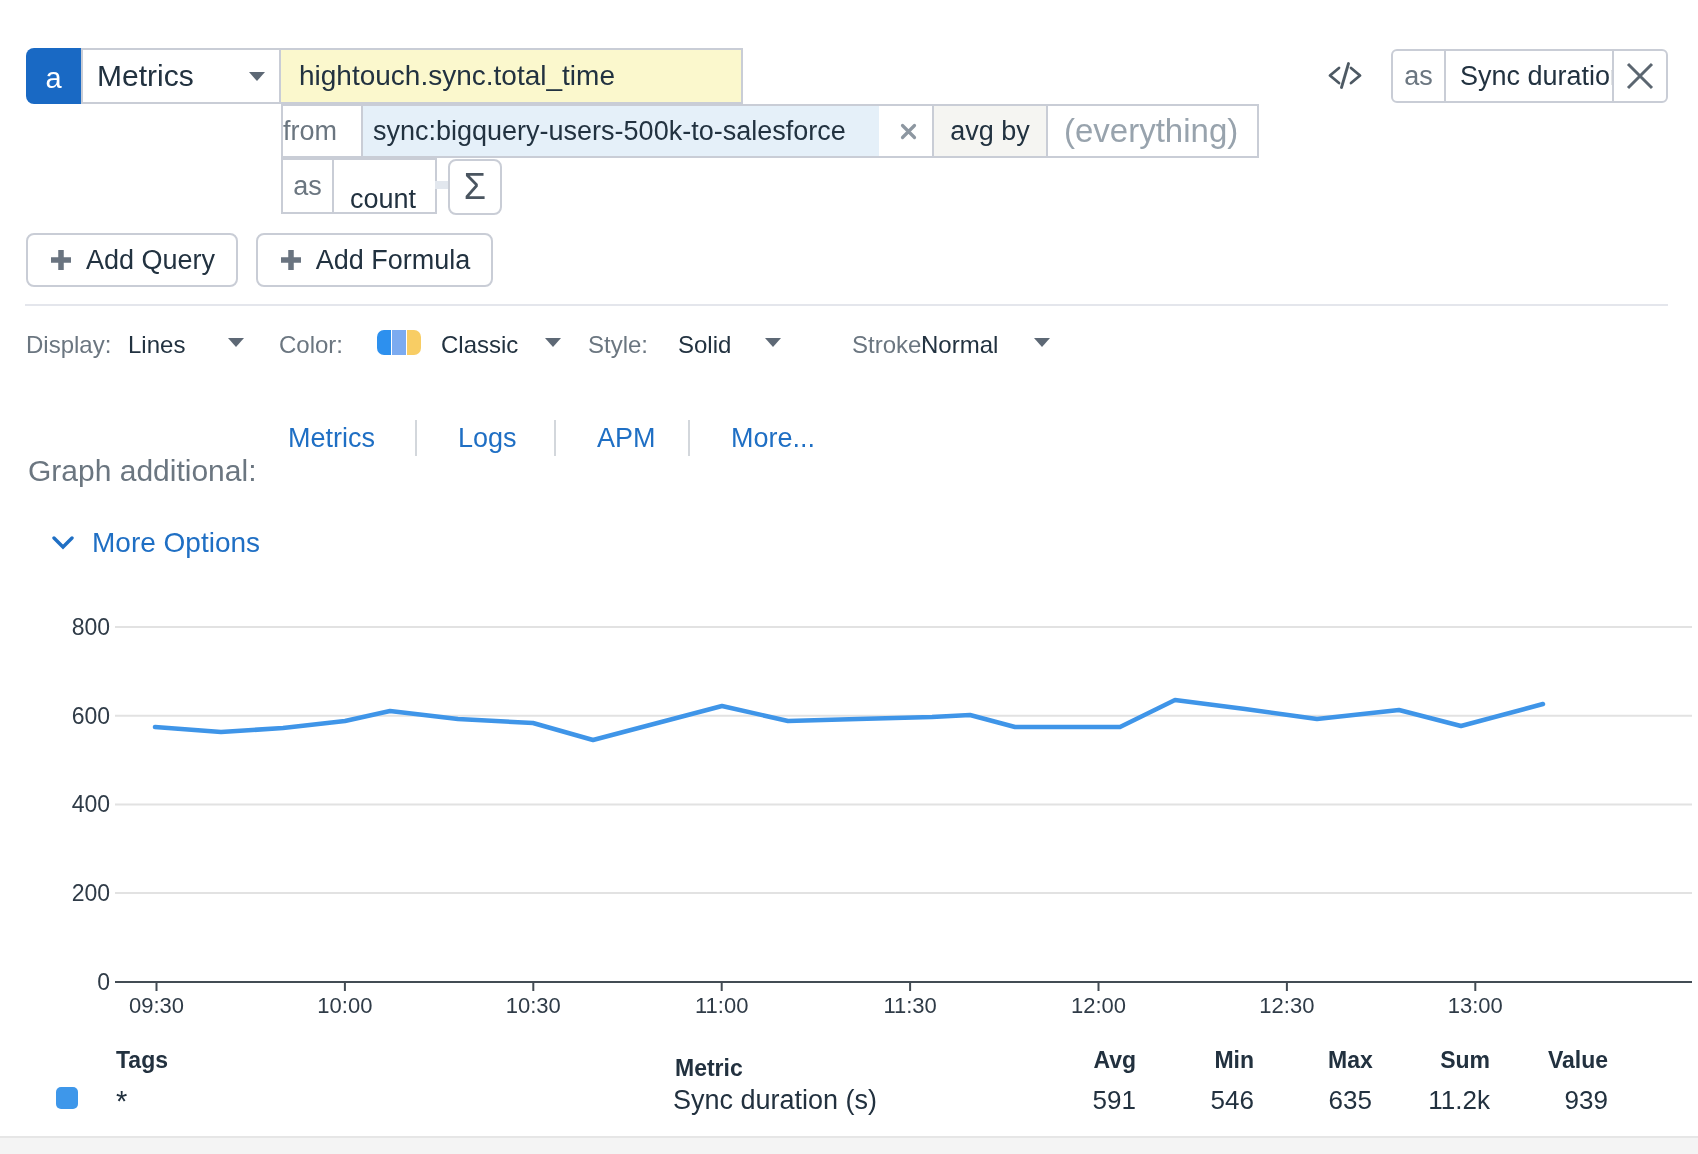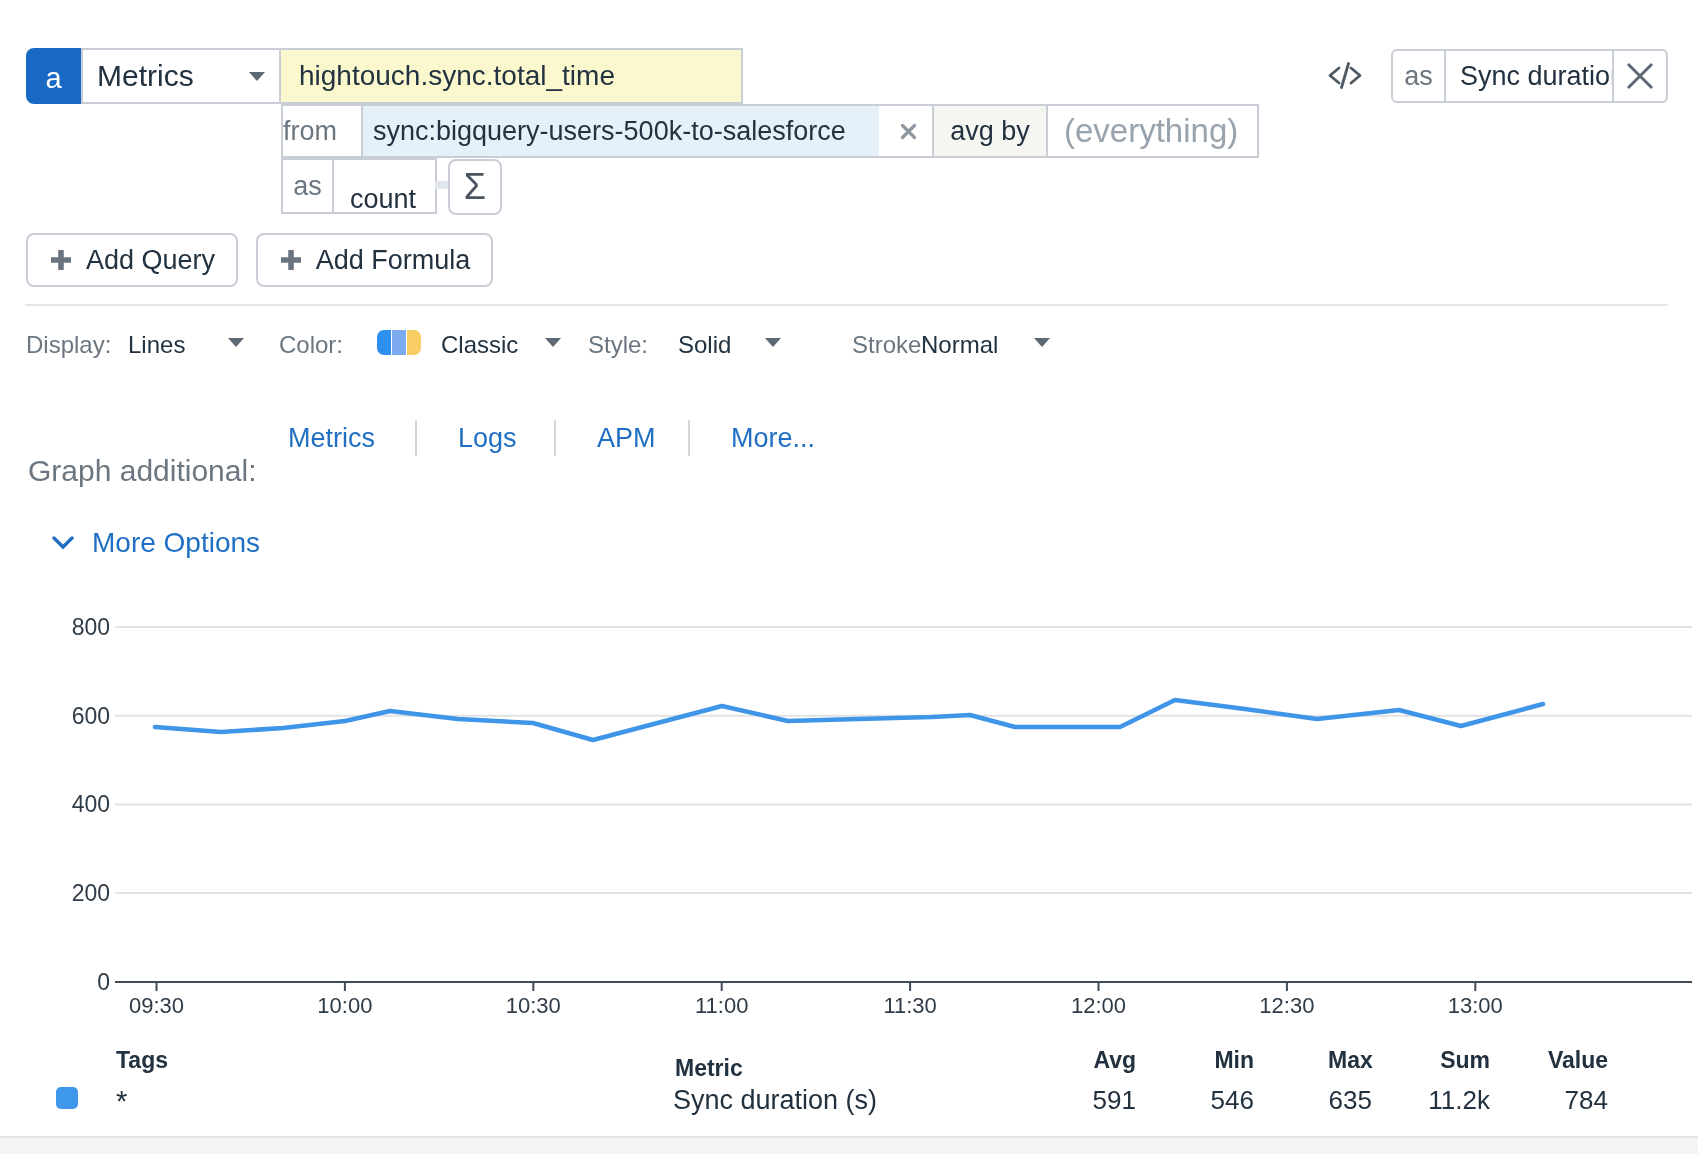--- a/index.html
+++ b/index.html
@@ -178,18 +178,18 @@
     <span class="abs" style="left:1390px; top:7px; width:100px; text-align:right; font-weight:bold; font-size:23px;">Sum</span>
     <span class="abs" style="left:1508px; top:7px; width:100px; text-align:right; font-weight:bold; font-size:23px;">Value</span>
 
     <span class="abs" style="left:56px; top:47px; width:22px; height:22px; background:#3e97ea; border-radius:5px;"></span>
     <span class="abs" style="left:116px; top:45px; font-size:29px;">*</span>
     <span class="abs" style="left:673px; top:45px; font-size:27px;">Sync duration (s)</span>
     <span class="abs" style="left:1036px; top:45px; width:100px; text-align:right;">591</span>
     <span class="abs" style="left:1154px; top:45px; width:100px; text-align:right;">546</span>
     <span class="abs" style="left:1272px; top:45px; width:100px; text-align:right;">635</span>
     <span class="abs" style="left:1390px; top:45px; width:100px; text-align:right;">11.2k</span>
-    <span class="abs" style="left:1508px; top:45px; width:100px; text-align:right;">784</span>
+    <span class="abs" style="left:1508px; top:45px; width:100px; text-align:right;">939</span>
   </div>
 
   <div class="abs" style="left:0; top:1136px; width:1698px; height:18px; background:#f4f4f4; border-top:2px solid #e6e6e6;"></div>
 
 </div>
 
 </body></html>

